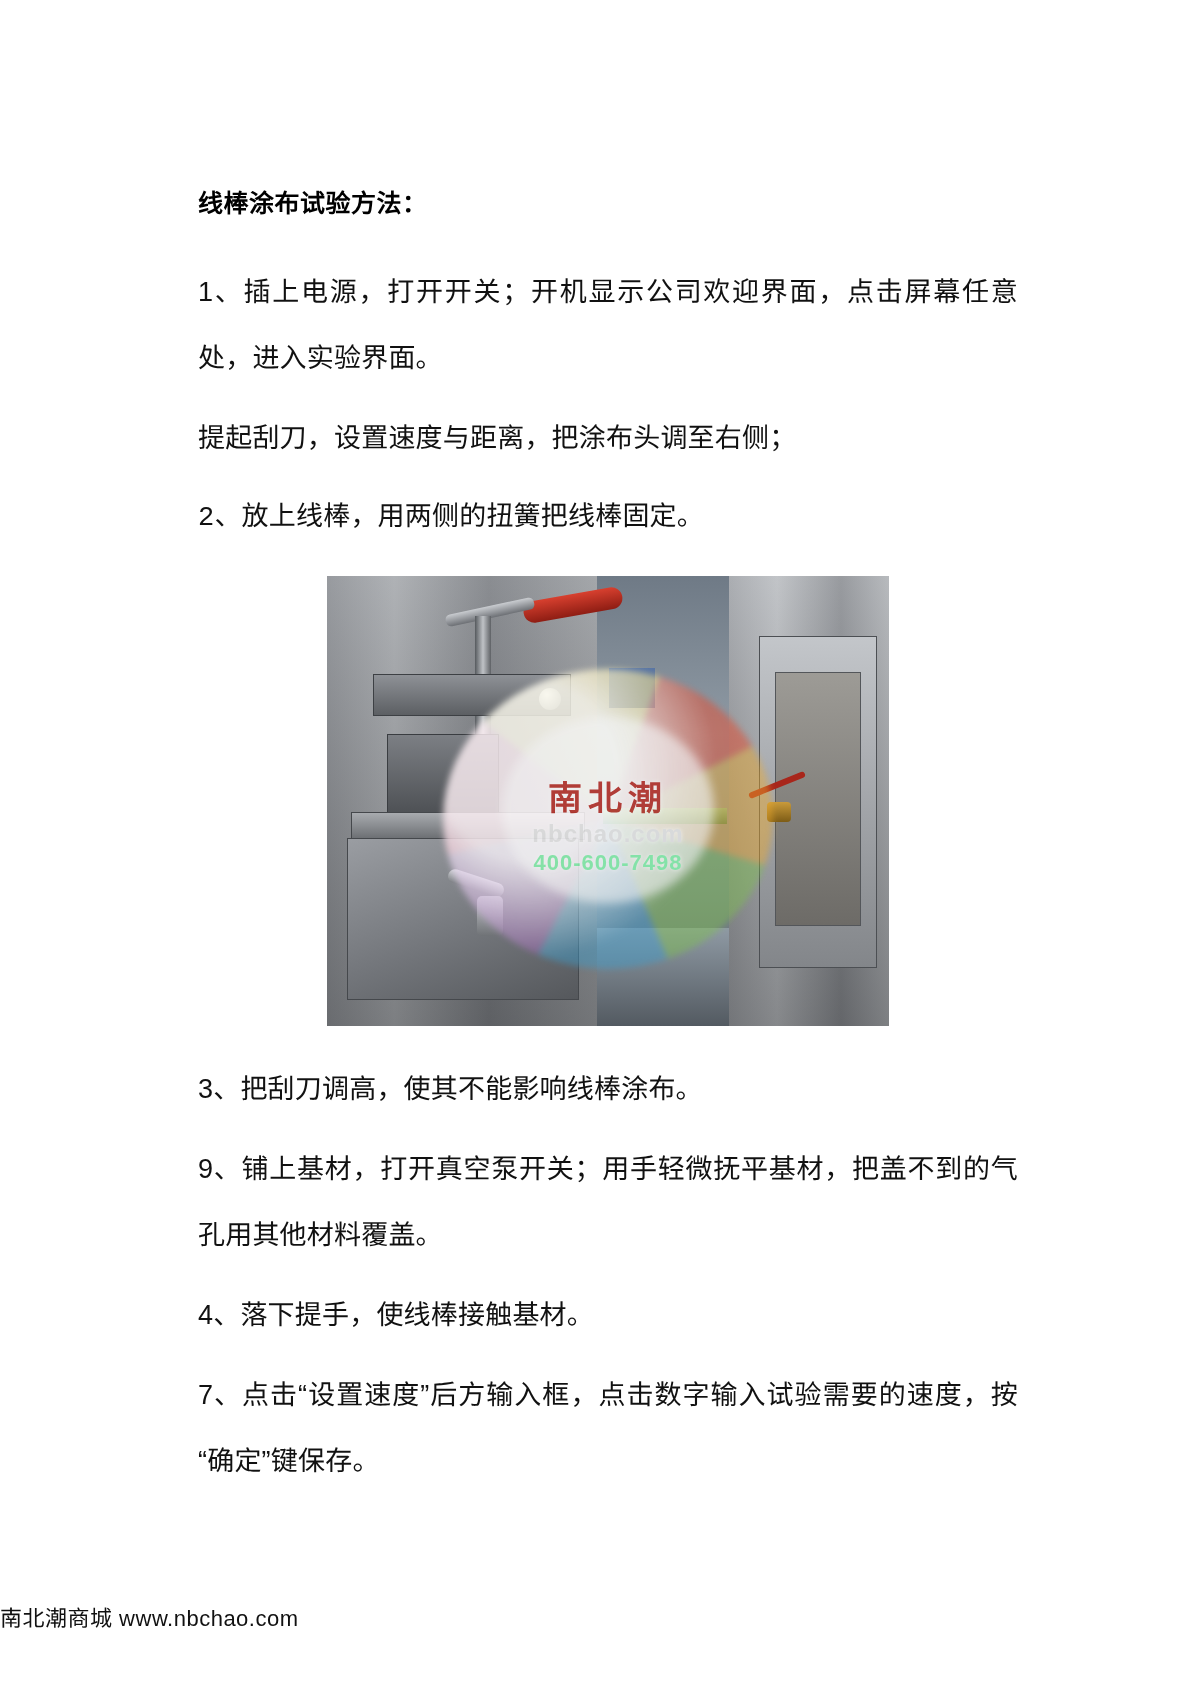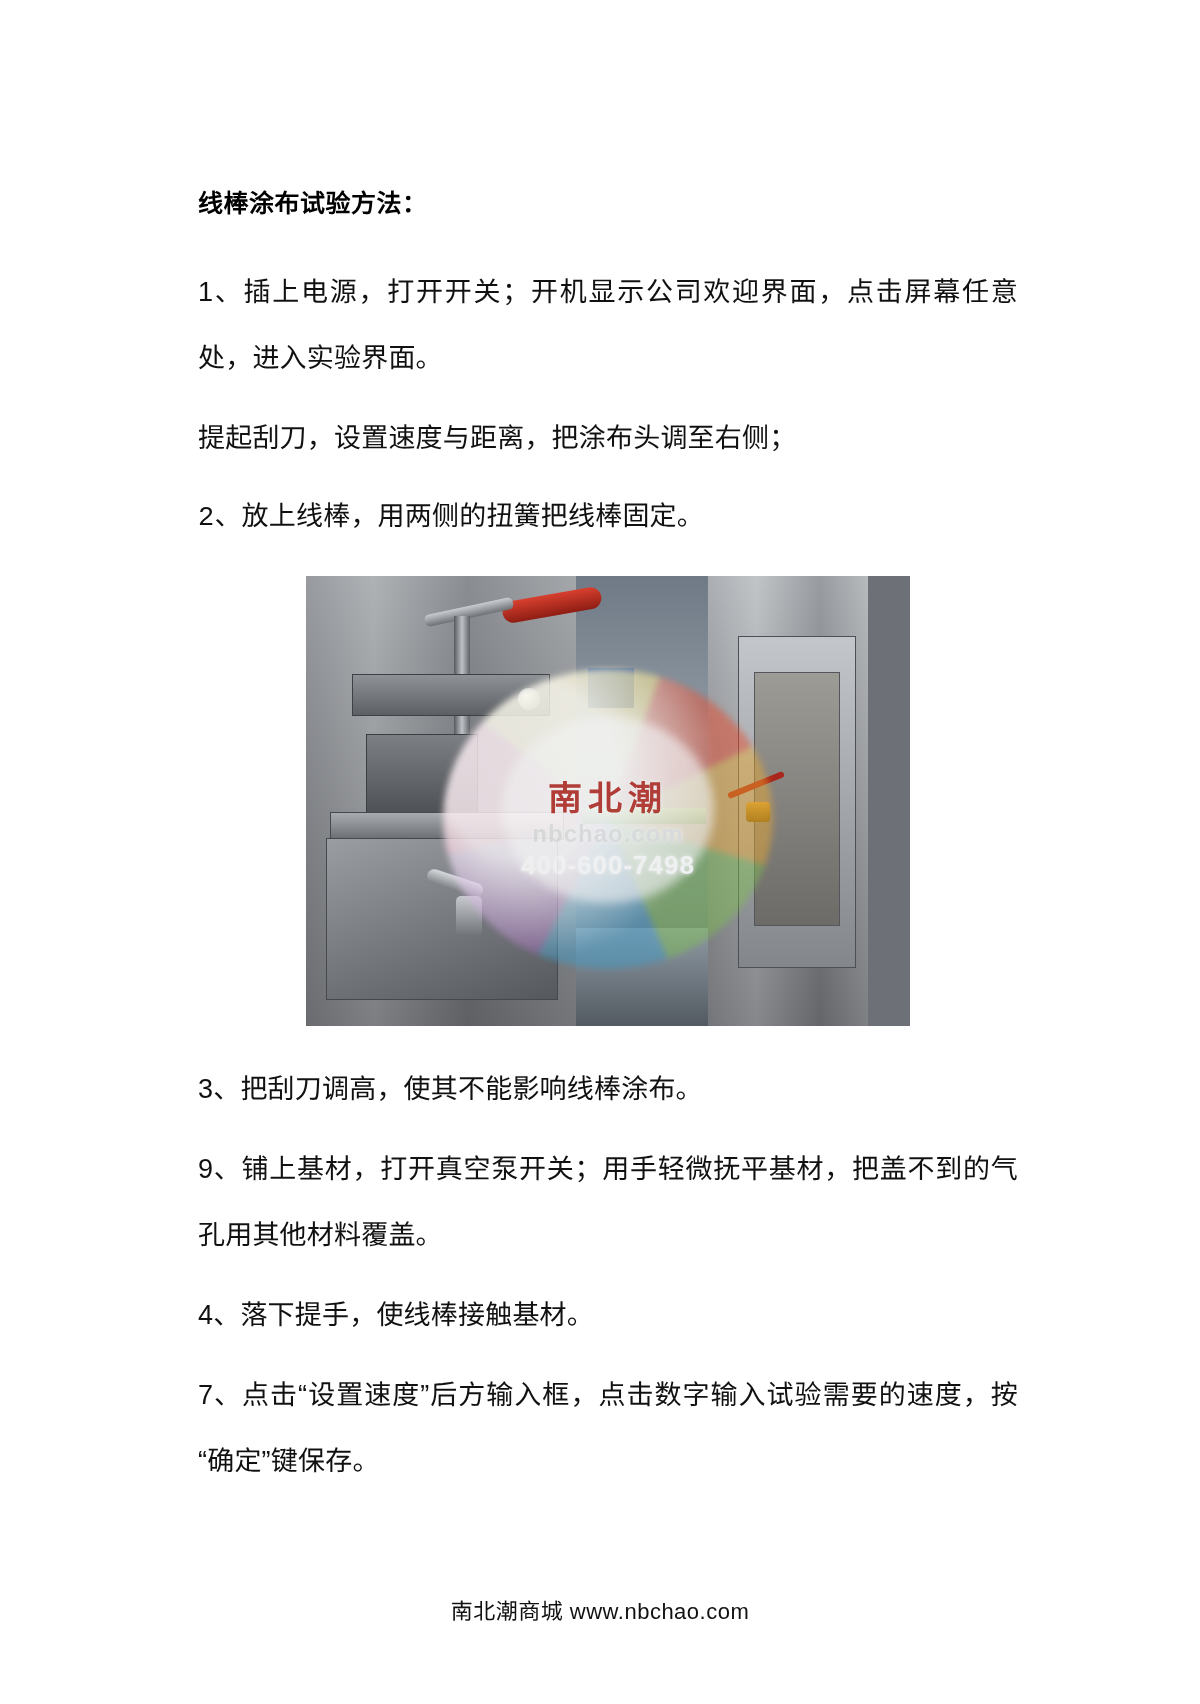--- a/index.html
+++ b/index.html
@@ -55,21 +55,20 @@
     margin: 24px 0 30px 0;
     display: flex;
     justify-content: center;
   }
   .figure {
     position: relative;
     width: 562px;
     height: 450px;
     overflow: hidden;
     background: #6d7076;
-    padding-left: 42px;
   }
   
   .photo-left {
     position: absolute;
     left: 0; top: 0;
     width: 270px; height: 450px;
     background:
       linear-gradient(180deg, rgba(255,255,255,0.10), rgba(0,0,0,0.25)),
       linear-gradient(90deg, #8c8f94 0%, #a6a9ad 25%, #7d8085 60%, #9a9da1 100%);
   }
@@ -260,32 +259,32 @@
     text-shadow: 0 0 4px rgba(255,255,255,.9);
   }
   .wm-en {
     font-size: 24px;
     font-weight: bold;
     color: #e5e5e5;
     letter-spacing: 1px;
     text-shadow: 0 0 4px rgba(255,255,255,.9);
   }
   .wm-tel {
-    font-size: 26px;
+    font-size: 22px;
     font-weight: bold;
-    color: #ffffff;
+    color: #86efac;
     letter-spacing: 1px;
     text-shadow: 0 0 4px rgba(255,255,255,.9);
   }
   .footer {
     position: absolute;
     left: 0;
     right: 0;
-    bottom: 115px;
-    text-align: center;
+    bottom: 108px;
+    text-align: left;
     font-size: 22px;
     color: #111;
     letter-spacing: .5px;
   }
 </style>
 </head>
 <body>
 
 <div class="page">
 

